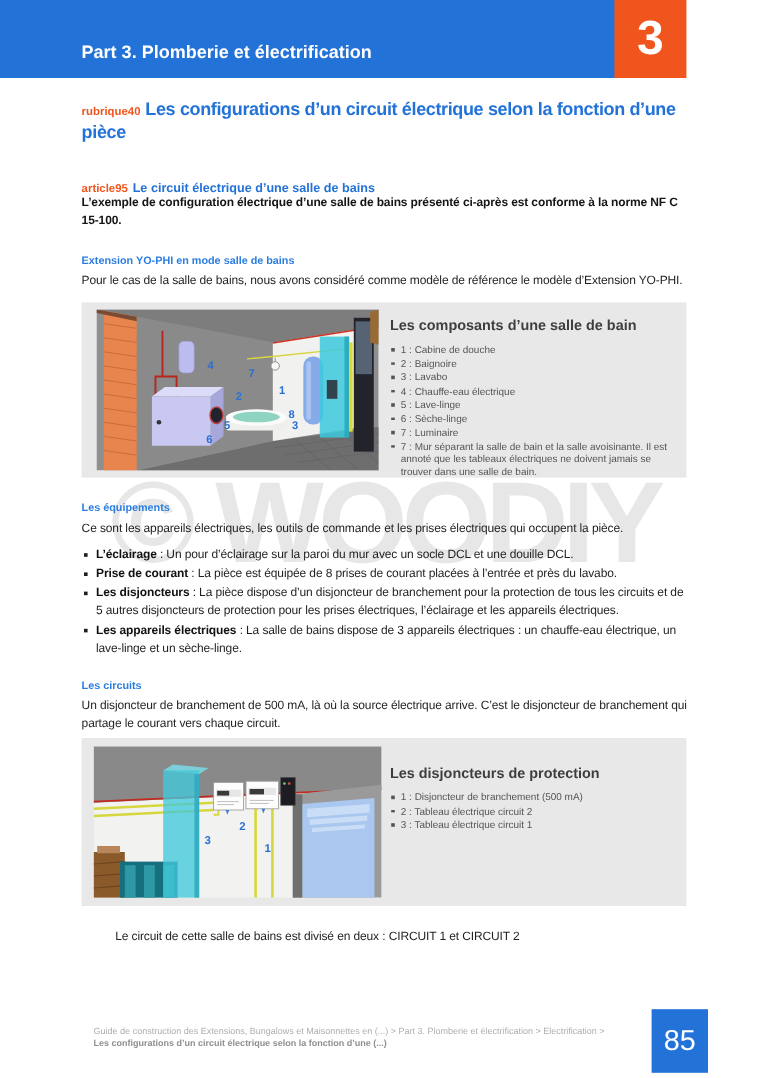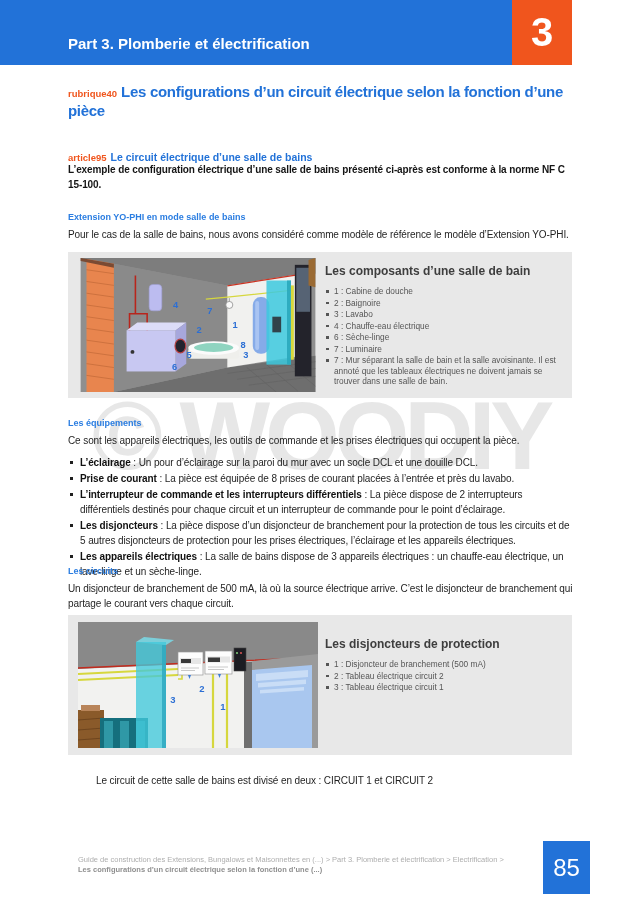--- a/index.html
+++ b/index.html
@@ -137,34 +137,34 @@
         <text class="num" x="96" y="114" text-anchor="middle">6</text>
       </svg>
     </div>
     <div class="fig-panel">
       <div class="fig-title">Les composants d’une salle de bain</div>
       <ul class="fig-list">
         <li>1 : Cabine de douche</li>
         <li>2 : Baignoire</li>
         <li>3 : Lavabo</li>
         <li>4 : Chauffe-eau électrique</li>
+        <li>5 : Lave-linge</li>
         <li>6 : Sèche-linge</li>
         <li>7 : Luminaire</li>
         <li>7 : Mur séparant la salle de bain et la salle avoisinante. Il est annoté que les tableaux électriques ne doivent jamais se trouver dans une salle de bain.</li>
       </ul>
     </div>
   </figure>
 
   <div class="block sec-heading" style="top:418px;">Les équipements</div>
   <div class="block para" style="top:433px;">Ce sont les appareils électriques, les outils de commande et les prises électriques qui occupent la pièce.</div>
 
   <ul class="block bullets" style="top:455px;">
     <li><b>L’éclairage</b><span> : Un pour d’éclairage sur la paroi du mur avec un socle DCL et une douille DCL.</span></li>
     <li><b>Prise de courant</b><span> : La pièce est équipée de 8 prises de courant placées à l’entrée et près du lavabo.</span></li>
-    <li><b>L’interrupteur de commande et les interrupteurs différentiels</b><span> : La pièce dispose de 2 interrupteurs différentiels destinés pour chaque circuit et un interrupteur de commande pour le point d’éclairage.</span></li>
     <li><b>Les disjoncteurs</b><span> : La pièce dispose d’un disjoncteur de branchement pour la protection de tous les circuits et de 5 autres disjoncteurs de protection pour les prises électriques, l’éclairage et les appareils électriques.</span></li>
     <li><b>Les appareils électriques</b><span> : La salle de bains dispose de 3 appareils électriques : un chauffe-eau électrique, un lave-linge et un sèche-linge.</span></li>
   </ul>
 
   <div class="block sec-heading" style="top:566px;">Les circuits</div>
   <div class="block para" style="top:581px;">Un disjoncteur de branchement de 500 mA, là où la source électrique arrive. C’est le disjoncteur de branchement qui partage le courant vers chaque circuit.</div>
 
   <figure class="figure fig2" style="margin:0;">
     <div class="fig-image">
       <svg width="240" height="128" viewBox="0 0 240 126">

